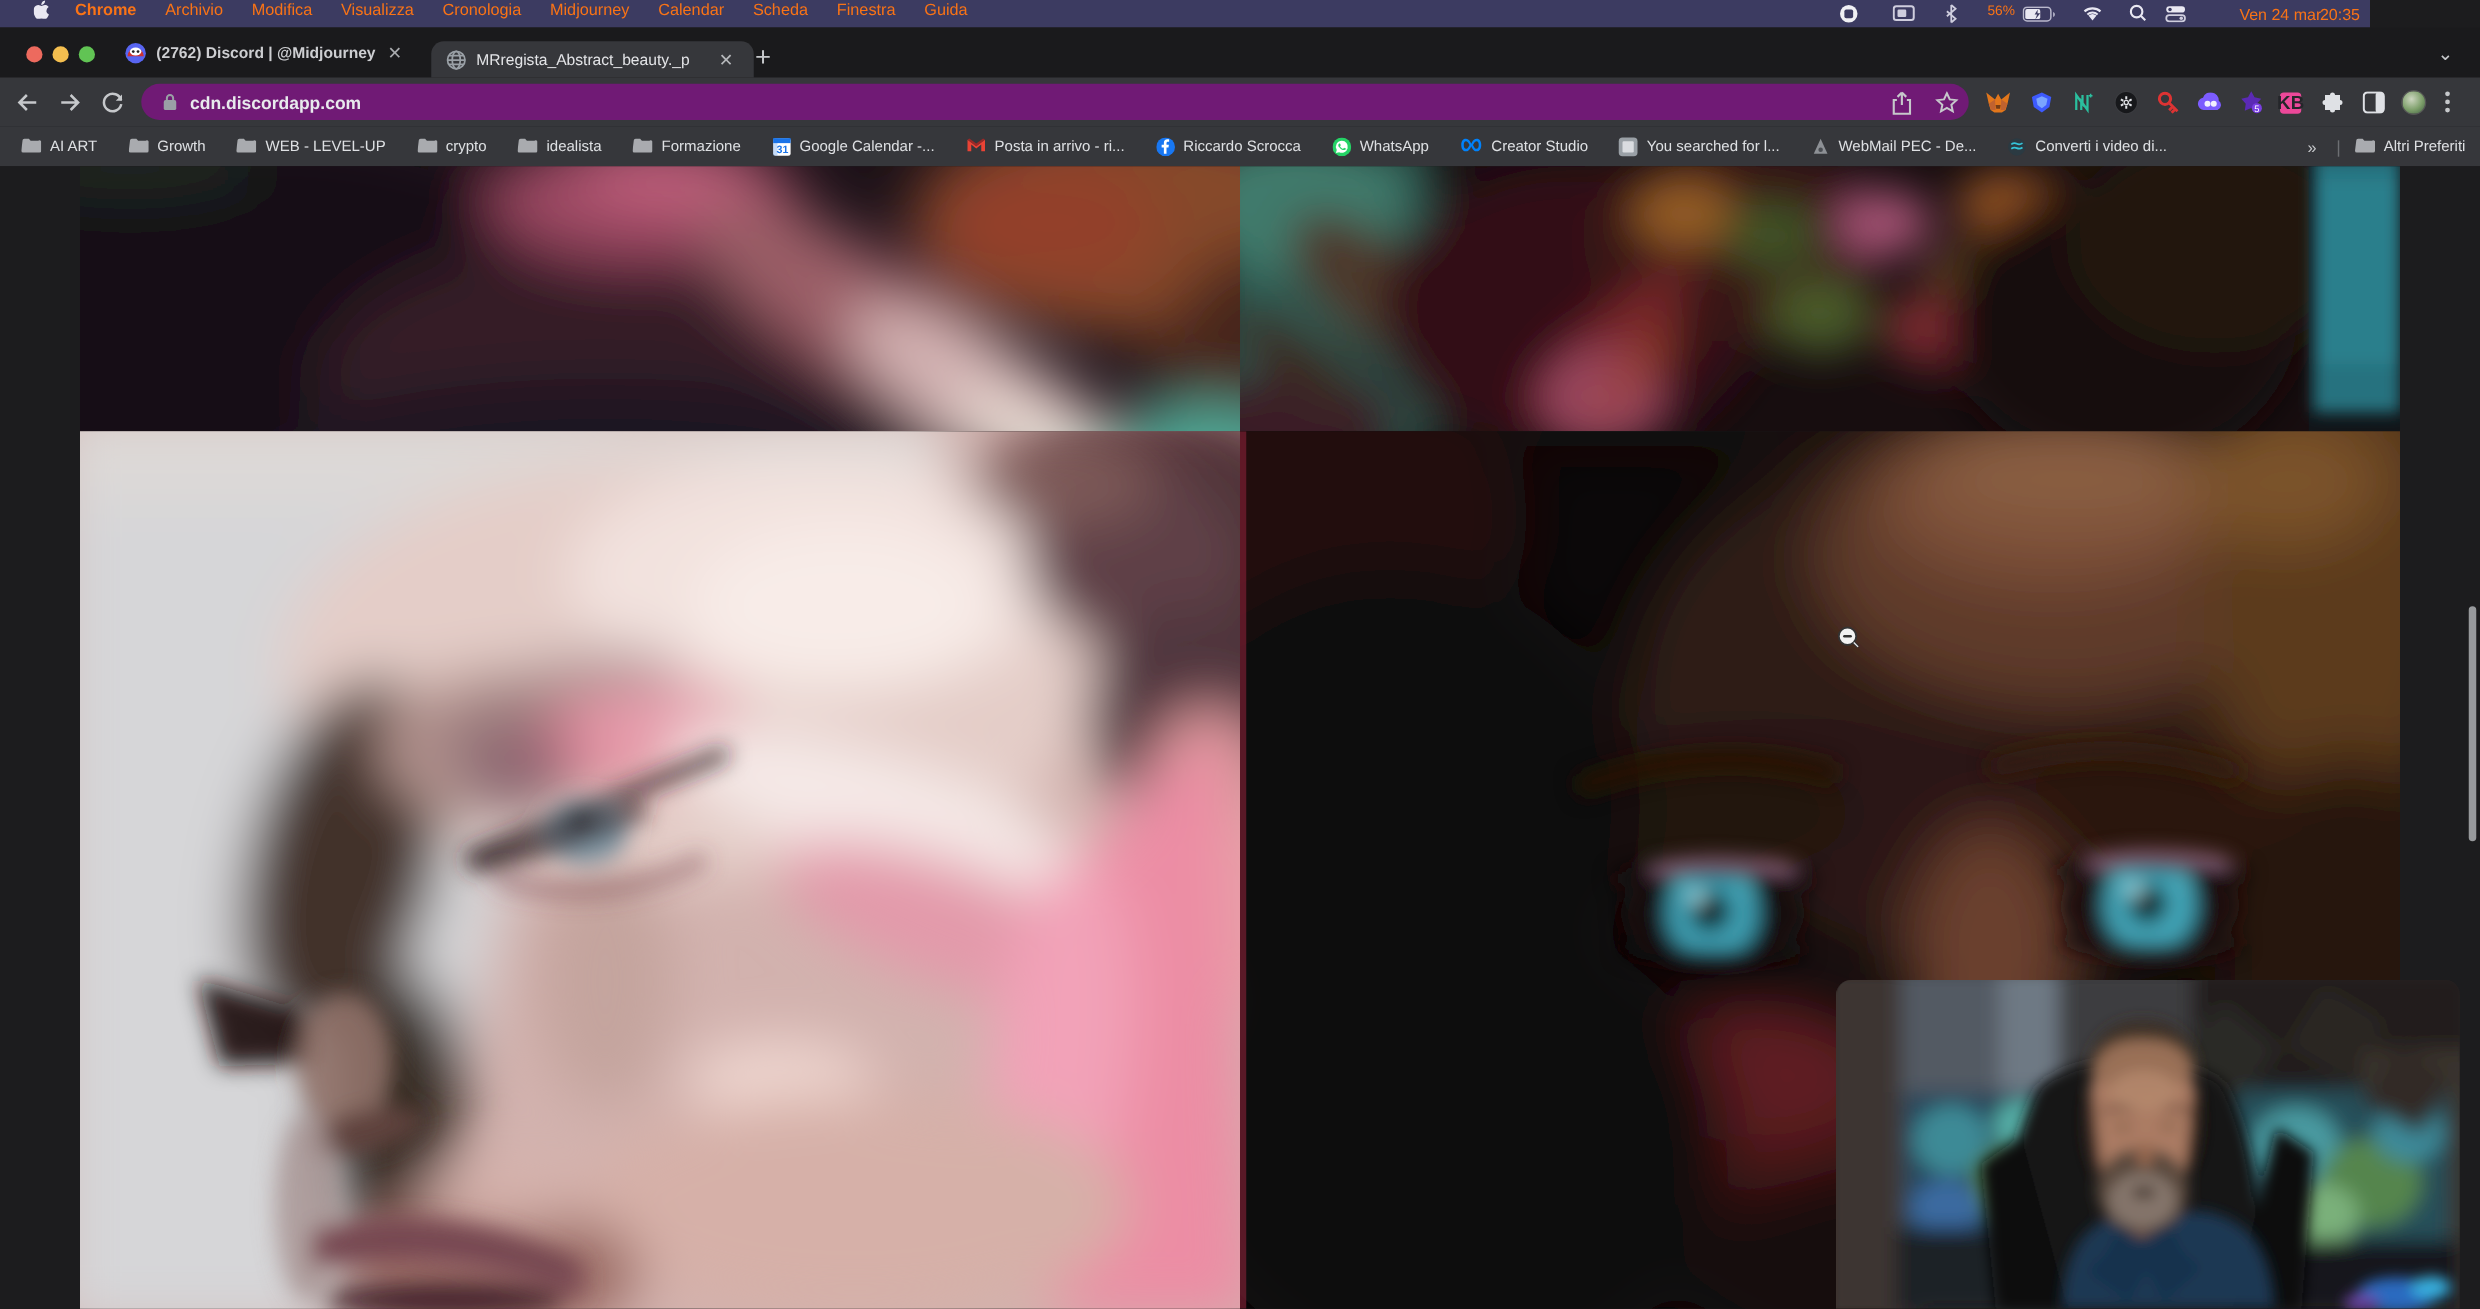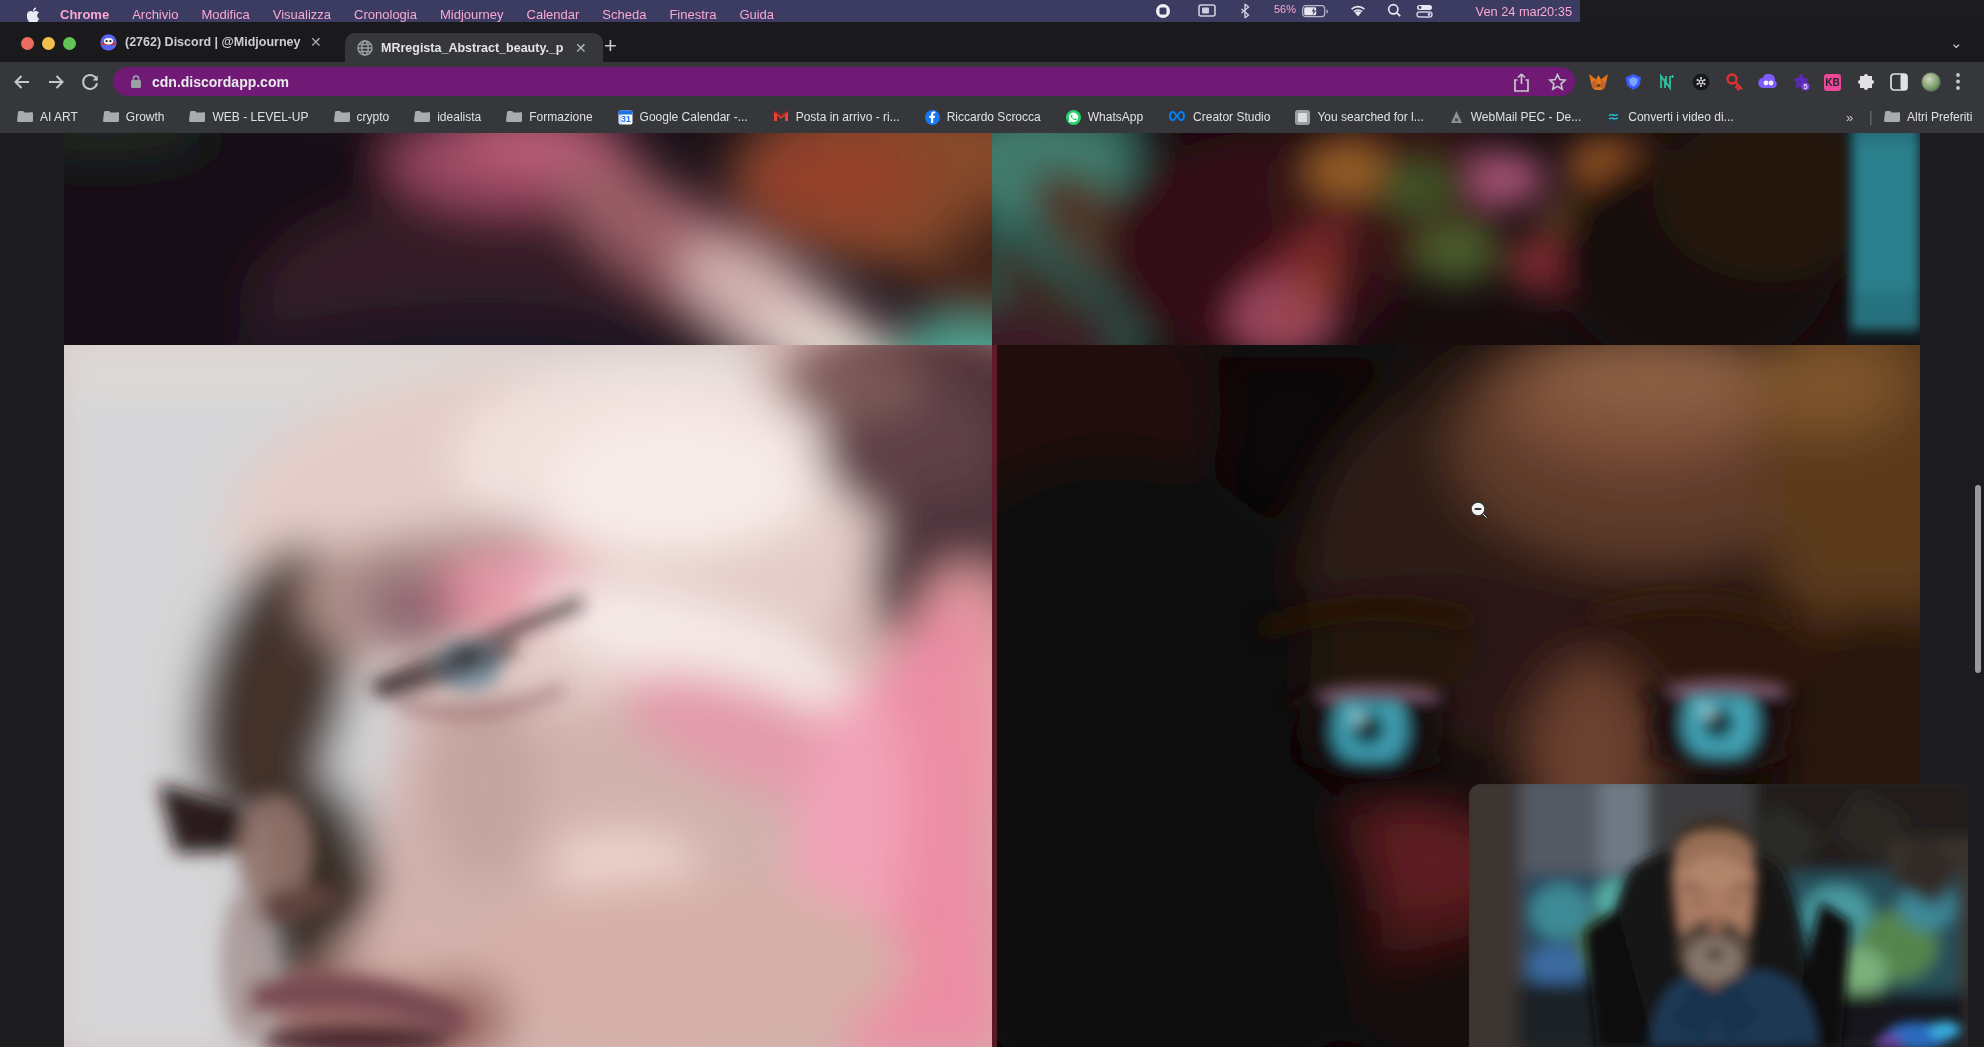--- a/index.html
+++ b/index.html
@@ -1,19 +1,19 @@
 <!DOCTYPE html>
 <html><head>
 <meta charset="utf-8">
 <style>
   * { margin:0; padding:0; box-sizing:border-box; }
   html,body { width:1984px; height:1047px; overflow:hidden; background:#1c1c1e;
     font-family:"Liberation Sans", sans-serif; }
-  #menubar { position:absolute; left:0; top:0; width:1580px; height:22px;
-    background:#3c3b61; color:#f9a8d4; font-size:13px; display:flex; align-items:flex-end; }
+  #menubar { position:absolute; left:0; top:0; width:1896px; height:22px;
+    background:#3c3b61; color:#f97316; font-size:13px; display:flex; align-items:flex-start; }
   .mi { margin-right:23px; white-space:nowrap; }
   #tabbar { position:absolute; left:0; top:22px; width:1984px; height:40px; background:#1a1a1c; }
   .light { position:absolute; top:15px; width:13px; height:13px; border-radius:50%; }
   .tab-inactive { position:absolute; left:100px; top:7px; width:240px; height:26px;
     color:#cdced1; font-size:12.5px; display:flex; align-items:center; }
   .tab-active { position:absolute; left:345px; top:11px; width:258px; height:29px;
     background:#36373b; border-radius:10px 10px 0 0; color:#e3e4e7; font-size:12.5px;
     display:flex; align-items:center; }
   #toolbar { position:absolute; left:0; top:62px; width:1984px; height:39px; background:#36373b; }
   #urlpill { position:absolute; left:113px; top:5px; width:1462px; height:29px;
@@ -110,21 +110,21 @@
       </svg>
     <span style="overflow:hidden;text-overflow:clip;white-space:nowrap;width:178px;font-weight:600">(2762) Discord | @Midjourney&nbsp;&nbsp;|</span>
     <span style="color:#a9abae;font-size:14px;margin-left:7px">✕</span>
   </div>
   <div class="tab-active">
     <svg width="16" height="16" viewBox="0 0 16 16" style="margin:0 8px 0 12px">
         <circle cx="8" cy="8" r="7" fill="none" stroke="#9aa0a6" stroke-width="1.4"></circle>
         <ellipse cx="8" cy="8" rx="3.2" ry="7" fill="none" stroke="#9aa0a6" stroke-width="1.4"></ellipse>
         <path d="M1.3 8h13.4M2.2 4.5h11.6M2.2 11.5h11.6" stroke="#9aa0a6" stroke-width="1.4"></path>
       </svg>
-    <span style="overflow:hidden;white-space:nowrap;width:190px;font-weight:700">MRregista_Abstract_beauty._p</span>
+    <span style="overflow:hidden;white-space:nowrap;width:190px;font-weight:400">MRregista_Abstract_beauty._p</span>
     <span style="color:#b7b9bc;font-size:14px;margin-left:4px">✕</span>
   </div>
   <span style="position:absolute;left:604px;top:11px;color:#c6c8cb;font-size:22px;font-weight:300">+</span>
   <span style="position:absolute;left:1950px;top:12px;color:#c6c8cb;font-size:15px">⌄</span>
 </div>
 <div id="toolbar">
   <svg class="navic" style="left:12px;top:10px" width="20" height="20" viewBox="0 0 20 20">
       <path d="M17 10H4m5.5-6L3.5 10l6 6" stroke="#c6c8cb" stroke-width="2" fill="none"></path>
     </svg>
   <svg class="navic" style="left:46px;top:10px" width="20" height="20" viewBox="0 0 20 20">
@@ -174,21 +174,21 @@
   <svg style="position:absolute;left:1757px;top:12px" width="22" height="16" viewBox="0 0 22 16">
       <path d="M6 14a5 5 0 01-.6-9.9A6.5 6.5 0 0118 6.5 4.3 4.3 0 0117 14z" fill="#7c5cff"></path>
       <circle cx="9" cy="9" r="2.4" fill="#fff" opacity=".9"></circle>
       <circle cx="14" cy="9" r="2.4" fill="#fff" opacity=".9"></circle>
     </svg>
   <svg style="position:absolute;left:1791px;top:10px" width="20" height="20" viewBox="0 0 20 20">
       <path d="M10 1l2.6 4.8L18 7l-3.6 4 .8 5.6L10 14.4 4.8 16.6 5.6 11 2 7l5.4-1.2z" fill="#5b2ab5"></path>
       <circle cx="14.5" cy="14.5" r="4" fill="#7b3fe4"></circle>
       <text x="14.5" y="17.4" font-size="7.5" fill="#fff" text-anchor="middle" font-family="Liberation Sans">5</text>
     </svg>
-  <span style="position:absolute;left:1824px;top:12px;width:17px;height:17px;background:#ec4899;border-radius:3px;color:#24262a;font-size:10px;font-weight:bold;display:flex;align-items:center;justify-content:center">KB</span>
+  <span style="position:absolute;left:1824px;top:12px;width:17px;height:17px;background:#ec4899;border-radius:3px;color:#24262a;font-size:15px;font-weight:bold;display:flex;align-items:center;justify-content:center">KB</span>
   <svg style="position:absolute;left:1857px;top:11px" width="19" height="19" viewBox="0 0 19 19">
       <path d="M7 3a2 2 0 114 0h4v4a2 2 0 110 4v4h-4a2 2 0 11-4 0H3v-4a2 2 0 110-4V3z" fill="#dfe1e5"></path>
     </svg>
   <svg style="position:absolute;left:1890px;top:11px" width="18" height="18" viewBox="0 0 18 18">
       <rect x="1" y="1" width="16" height="16" rx="3" fill="none" stroke="#dfe1e5" stroke-width="1.7"></rect>
       <rect x="10.5" y="1" width="6.5" height="16" rx="2" fill="#dfe1e5"></rect>
     </svg>
   <span style="position:absolute;left:1921px;top:10px;width:20px;height:20px;border-radius:50%;background:radial-gradient(circle at 40% 35%,#cdd6c0,#7d9f6a 55%,#3c5a40);border:1px solid #555"></span>
   <svg style="position:absolute;left:1956px;top:10px" width="4" height="19" viewBox="0 0 4 19">
       <circle cx="2" cy="3" r="1.9" fill="#c6c8cb"></circle>

